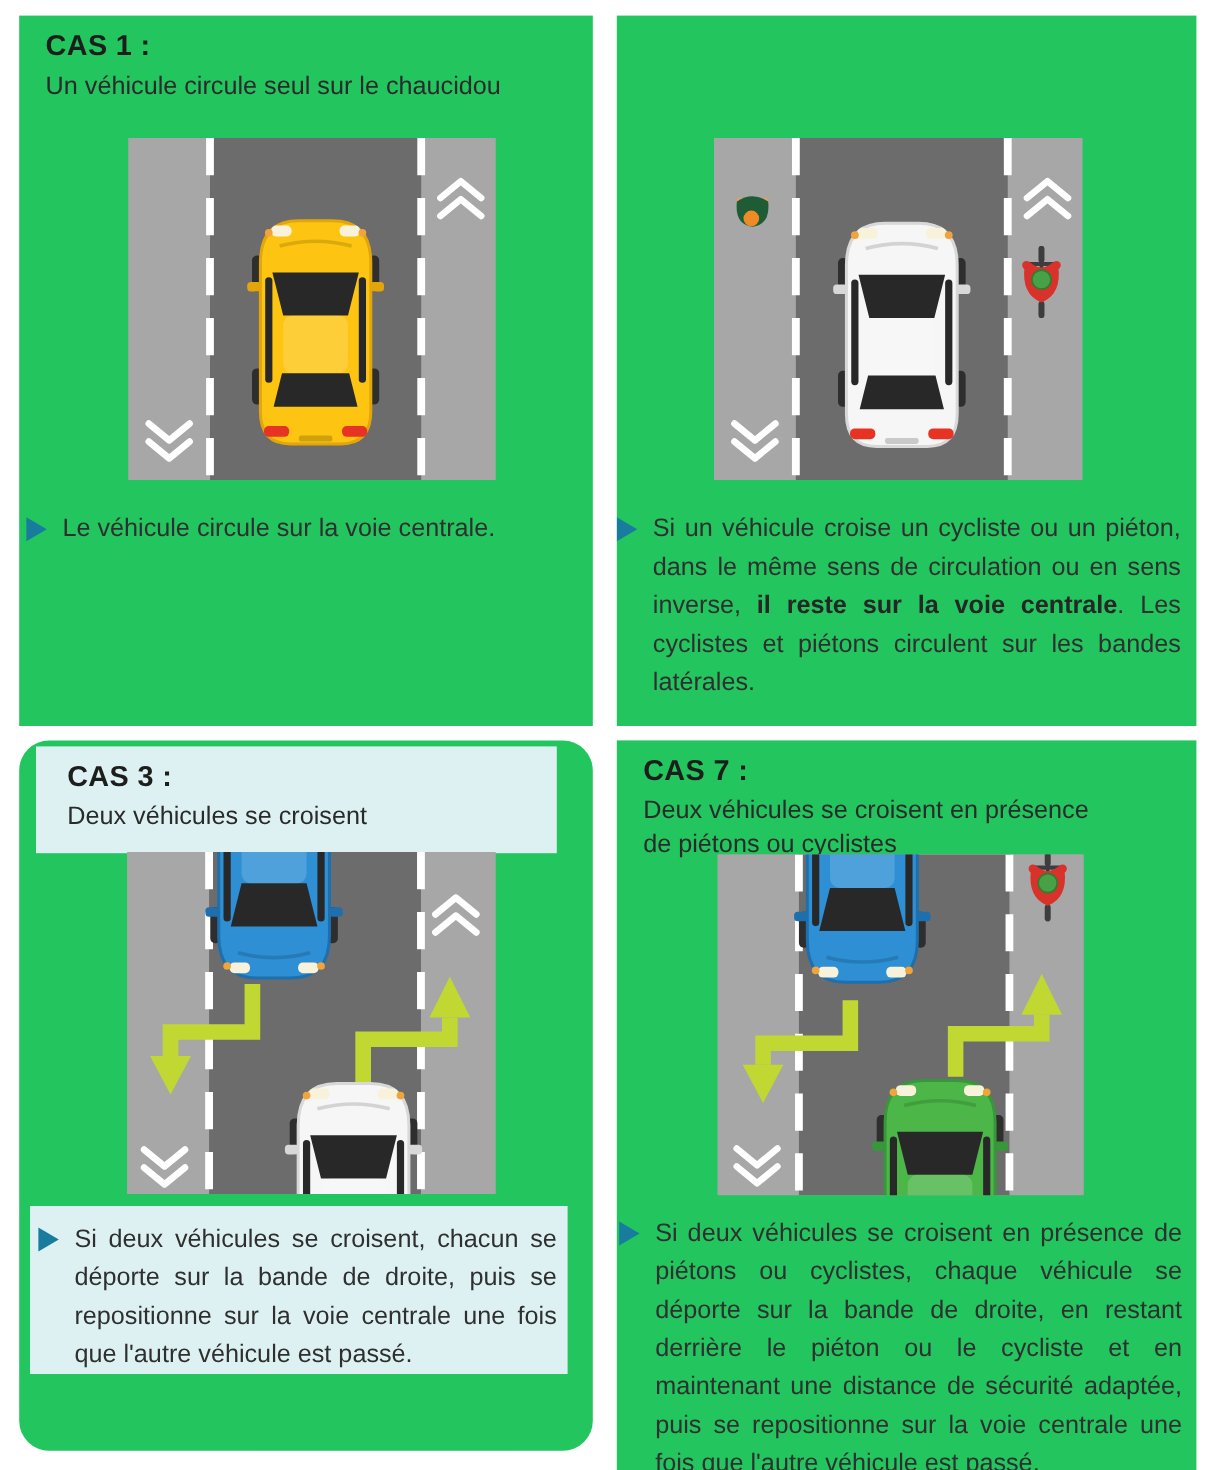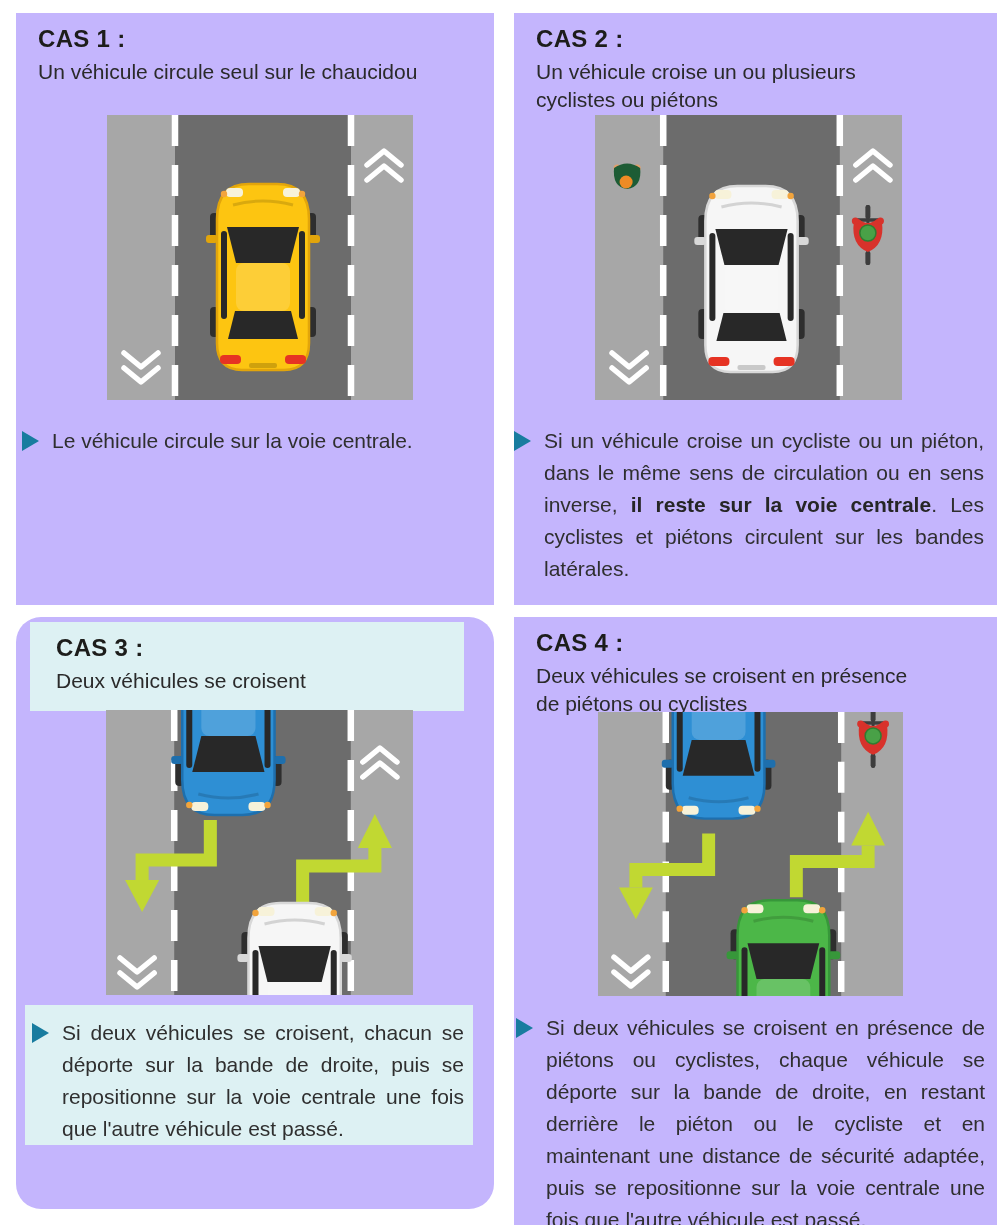--- a/index.html
+++ b/index.html
@@ -1,21 +1,21 @@
 <!DOCTYPE html>
 <html lang="fr"><head>
 <meta charset="utf-8">
 <style>
   html,body{margin:0;padding:0;}
   body{
     width:1008px;height:1225px;position:relative;background:#ffffff;
     font-family:"Liberation Sans","DejaVu Sans",sans-serif;
     -webkit-font-smoothing:antialiased;
   }
-  .quad{position:absolute;background:#c4b5fd;overflow:hidden;}
+  .quad{position:absolute;background:#22c55e;overflow:hidden;}
   .q1{left:16px;top:13px;width:478px;height:592px;}
   .q2{left:514px;top:13px;width:483px;height:592px;}
   .q3{left:16px;top:617px;width:478px;height:592px;border-radius:25px;}
   .q4{left:514px;top:617px;width:483px;height:608px;}
 
   .head{position:absolute;left:0;right:0;top:0;padding:12px 24px 0 22px;}
   .q3 .head{left:14px;right:30px;top:5px;background:#ddf1f3;padding:12px 10px 16px 26px;}
   .title{margin:0 0 5px 0;font-size:24px;font-weight:700;letter-spacing:.3px;color:#1d1d1b;}
   .subtitle{margin:0;font-size:21px;line-height:28px;color:#2a2a2a;white-space:pre-line;}
 
@@ -83,25 +83,20 @@
   </g>
       </svg>
     </div>
   <div class="note">
     <span class="tri"></span>
     <p class="body"><span>Le véhicule circule sur la voie centrale.</span></p>
   </div>
 </section>
 
 <section class="quad q2">
-  <header class="head">
-    <h2 class="title">CAS 2 :</h2>
-    <p class="subtitle">Un véhicule croise un ou plusieurs
-cyclistes ou piétons</p>
-  </header>
   <div class="road">
       <svg viewBox="0 0 306 285" preserveAspectRatio="none" xmlns="http://www.w3.org/2000/svg">
         <rect x="0" y="0" width="306" height="285" fill="#a7a7a7"></rect>
         <rect x="68" y="0" width="176" height="285" fill="#6c6c6c"></rect>
         <line x1="68" y1="0" x2="68" y2="285" stroke="#ffffff" stroke-width="6.5" stroke-dasharray="31 19"></line>
         <line x1="244" y1="0" x2="244" y2="285" stroke="#ffffff" stroke-width="6.5" stroke-dasharray="31 19"></line>
         <g>
           <polyline points="260,50 277,36 294,50" fill="none" stroke="#ffffff" stroke-width="5.5" stroke-linecap="round" stroke-linejoin="round"></polyline>
           <polyline points="260,65 277,51 294,65" fill="none" stroke="#ffffff" stroke-width="5.5" stroke-linecap="round" stroke-linejoin="round"></polyline>
         </g>
@@ -229,21 +224,21 @@
       </svg>
     </div>
   <div class="note">
     <span class="tri"></span>
     <p class="body"><span>Si deux véhicules se croisent, chacun se déporte sur la bande de droite, puis se repositionne sur la voie centrale une fois que l'autre véhicule est passé.</span></p>
   </div>
 </section>
 
 <section class="quad q4">
   <header class="head">
-    <h2 class="title">CAS 4 :</h2>
+    <h2 class="title">CAS 7 :</h2>
     <p class="subtitle">Deux véhicules se croisent en présence
 de piétons ou cyclistes</p>
   </header>
   <div class="road">
       <svg viewBox="0 0 306 285" preserveAspectRatio="none" xmlns="http://www.w3.org/2000/svg">
         <rect x="0" y="0" width="306" height="285" fill="#a7a7a7"></rect>
         <rect x="68" y="0" width="176" height="285" fill="#6c6c6c"></rect>
         <line x1="68" y1="0" x2="68" y2="285" stroke="#ffffff" stroke-width="6.5" stroke-dasharray="31 19"></line>
         <line x1="244" y1="0" x2="244" y2="285" stroke="#ffffff" stroke-width="6.5" stroke-dasharray="31 19"></line>
         <g>

